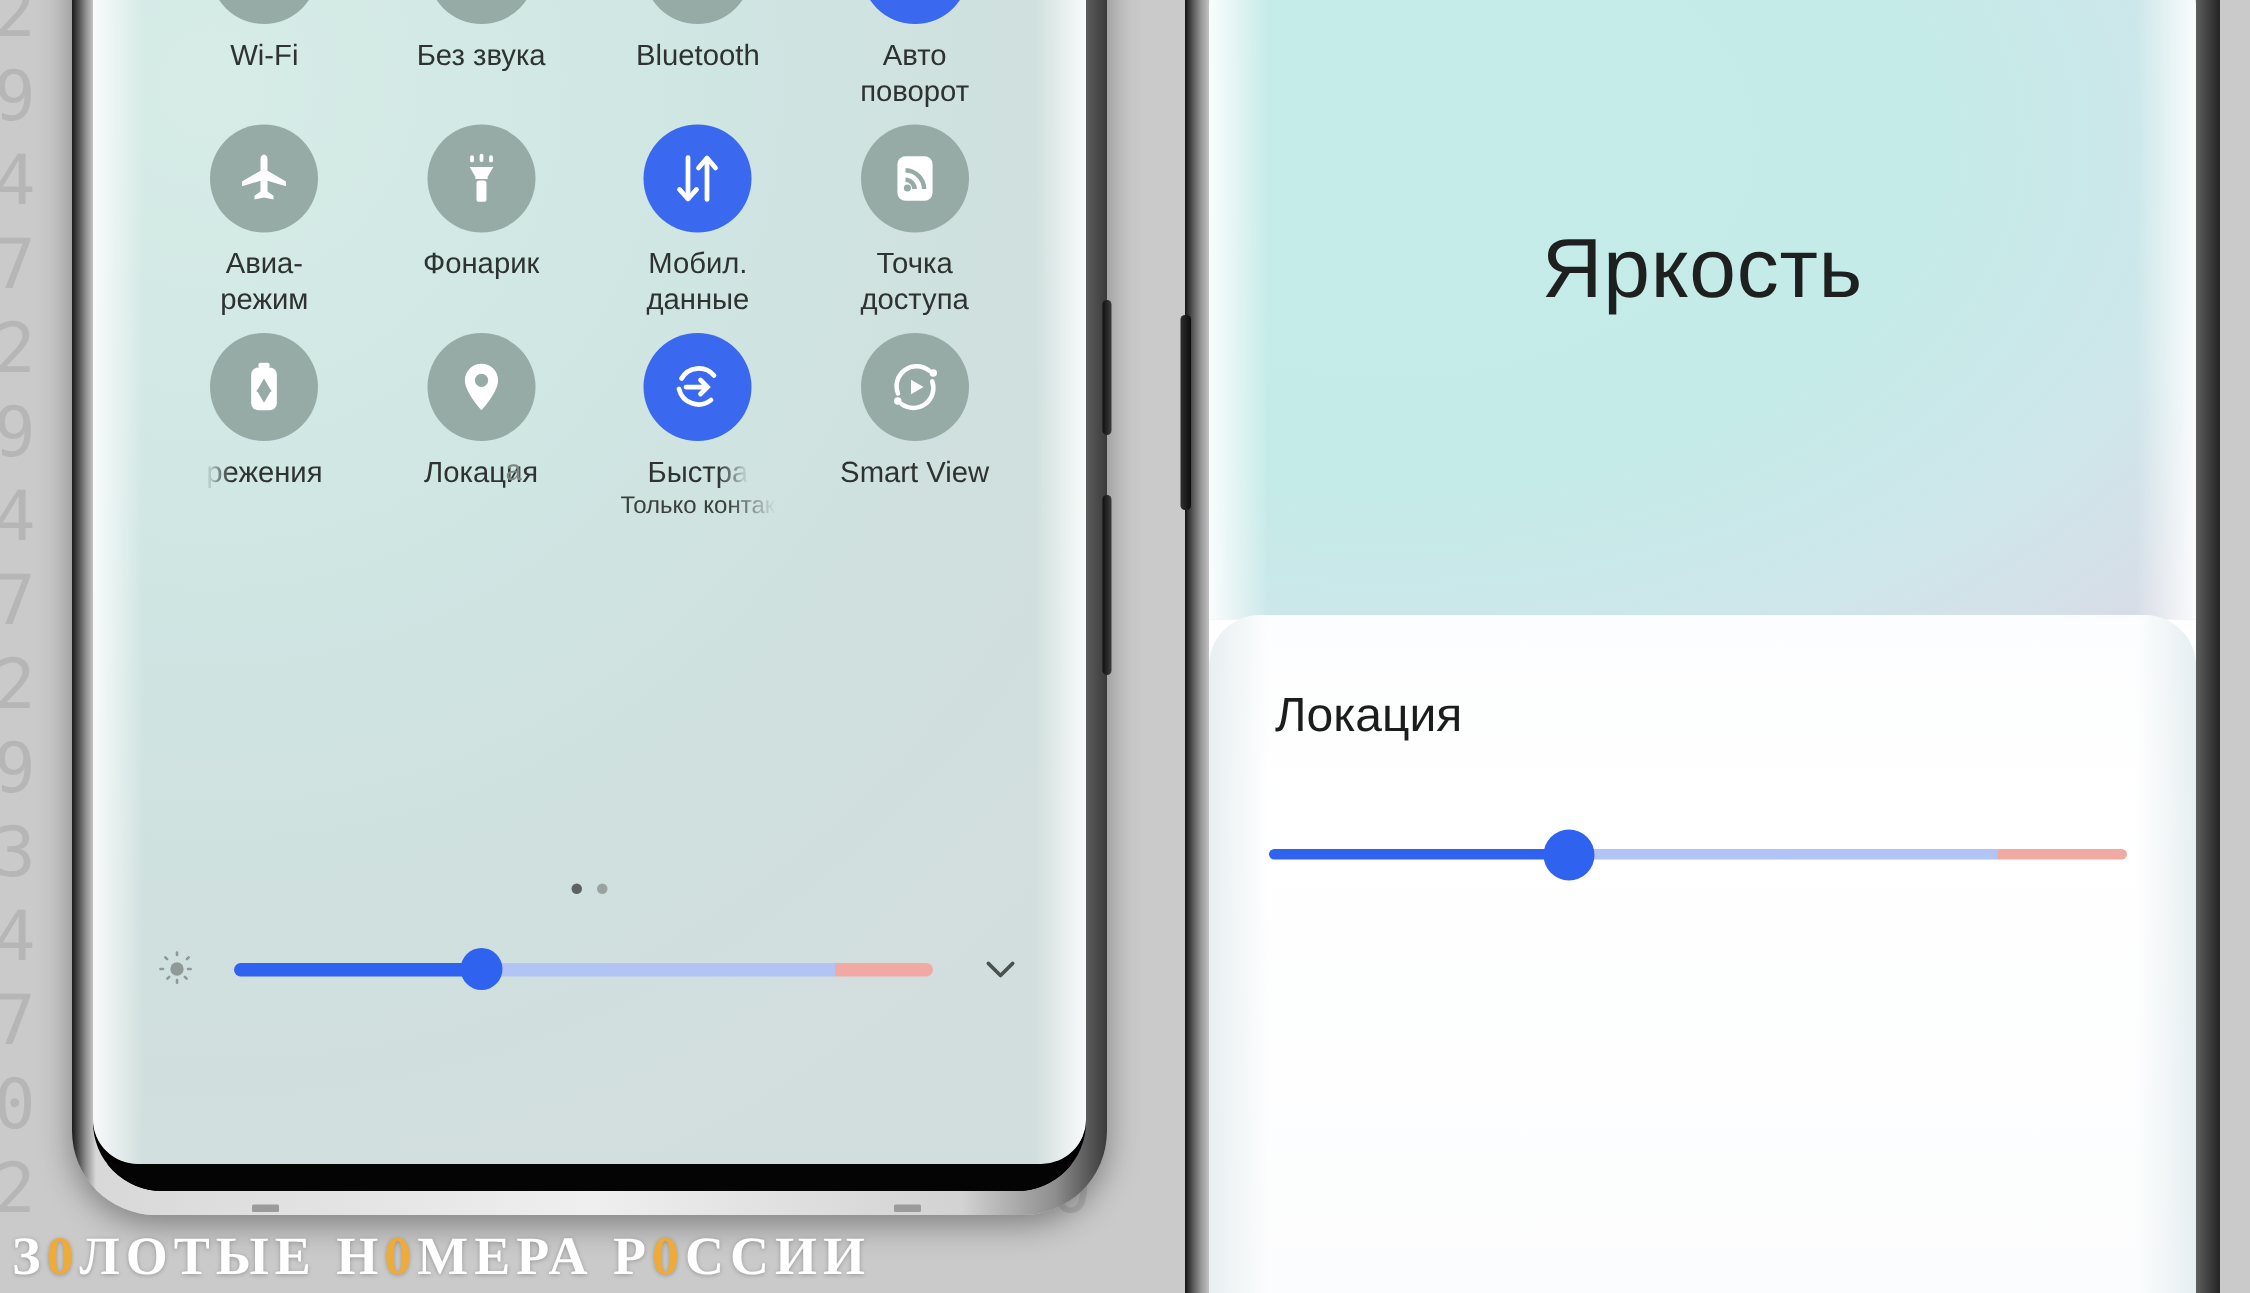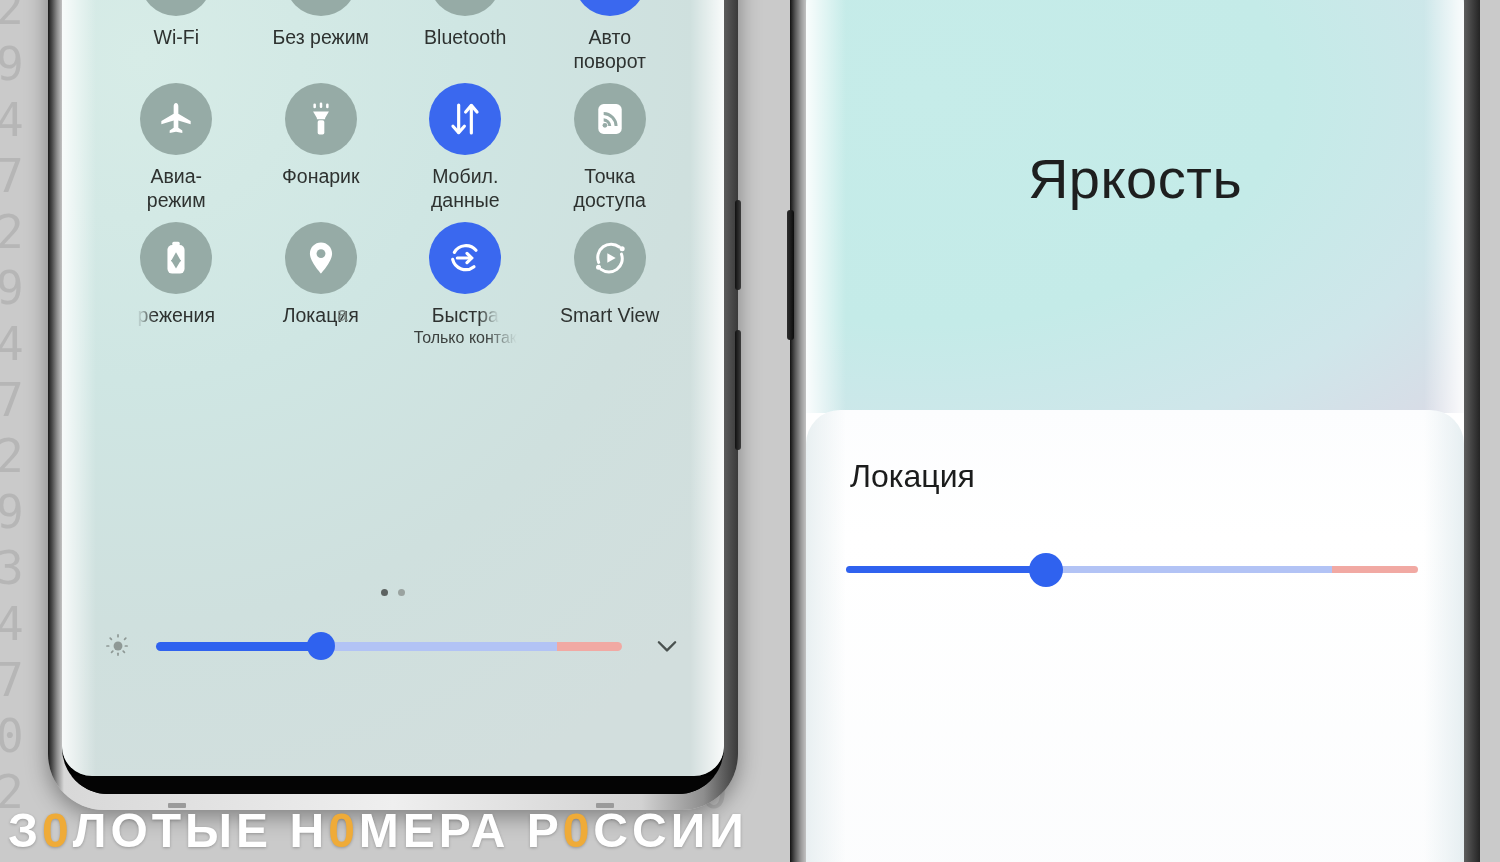--- a/index.html
+++ b/index.html
@@ -321,22 +321,22 @@
     width: 7px;
     border-radius: 3px;
     background: linear-gradient(90deg,#2e2e2e,#0c0c0c);
   }
 
   
   .watermark {
     position: absolute;
     left: 8px;
     bottom: 4px;
-    font-family: Liberation Sans, sans-serif;
-    font-size: 48px;
+    font-family: Liberation Serif, serif;
+    font-size: 36px;
     font-weight: bold;
     letter-spacing: 4px;
     color: #ffffff;
     white-space: nowrap;
     text-shadow: 0 1px 3px rgba(0,0,0,0.25);
   }
   .watermark .z { color: #efab38; }
 </style>
 </head>
 <body>
@@ -421,21 +421,21 @@
             <div class="tile-circle">
               
             </div>
             <div class="tile-label">Wi-Fi</div>
           </div>
 
           <div class="tile">
             <div class="tile-circle">
               
             </div>
-            <div class="tile-label">Без режим</div>
+            <div class="tile-label">Без звука</div>
           </div>
 
           <div class="tile">
             <div class="tile-circle">
               
             </div>
             <div class="tile-label">Bluetooth</div>
           </div>
 
           <div class="tile">

